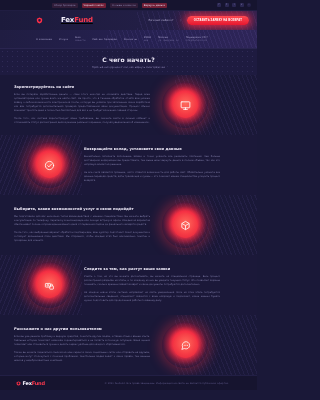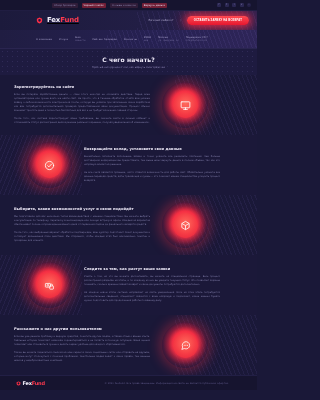--- a/index.html
+++ b/index.html
@@ -41,21 +41,21 @@
     position: relative; height: 19px;
     background: linear-gradient(90deg,#1c1a3c 0%,#221e45 55%,#2a2250 100%);
     display: flex; align-items: center; padding: 0 8px;
     overflow: hidden;
   }
   .header::after {
     content:""; position:absolute; right:0; top:0; bottom:0; width: 120px;
     background-image: repeating-linear-gradient(72deg, rgba(120,100,190,.10) 0 1px, transparent 1px 5px);
     pointer-events:none;
   }
-  .logo { display: flex; align-items: center; gap: 4px; margin-left: 28px; z-index:2;text-decoration:underline;}
+  .logo { display: flex; align-items: center; gap: 18px; margin-left: 28px; z-index:2;text-decoration:underline;}
   .logo-mark { width: 7px; height: 7px; position: relative; }
   .logo-mark svg { display:block; }
   .logo-text { font-size: 7px; font-weight: 700; letter-spacing: -.2px; line-height:1; }
   .logo-text .w1 { color: #f2eef9; }
   .logo-text .w2 { color: #ff3a4e; }
 
   .hdr-right { margin-left: auto; display: flex; align-items: center; gap: 6px; z-index:2; }
   .hdr-link { font-size: 2.6px; color: #b9b2d6; letter-spacing: .2px; white-space: nowrap; }
   .hdr-sep { font-size: 2.6px; color: #6a6394; }
   .cta {

